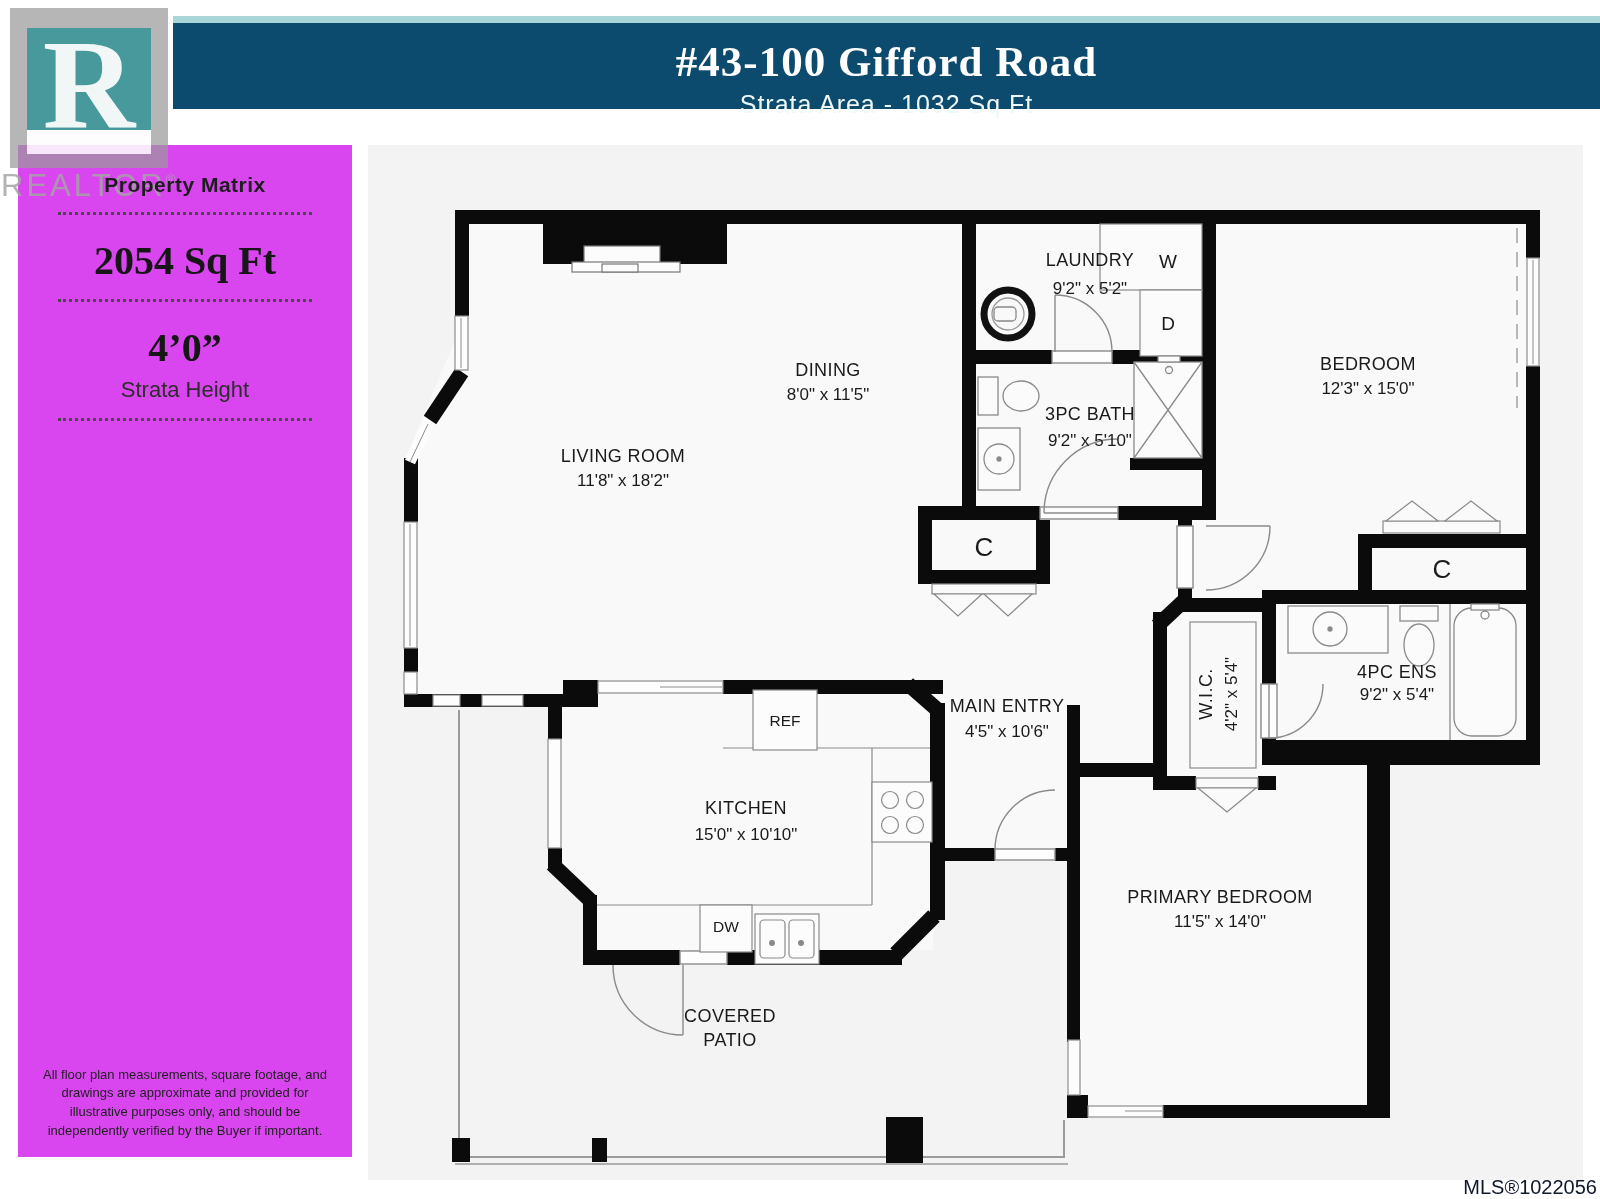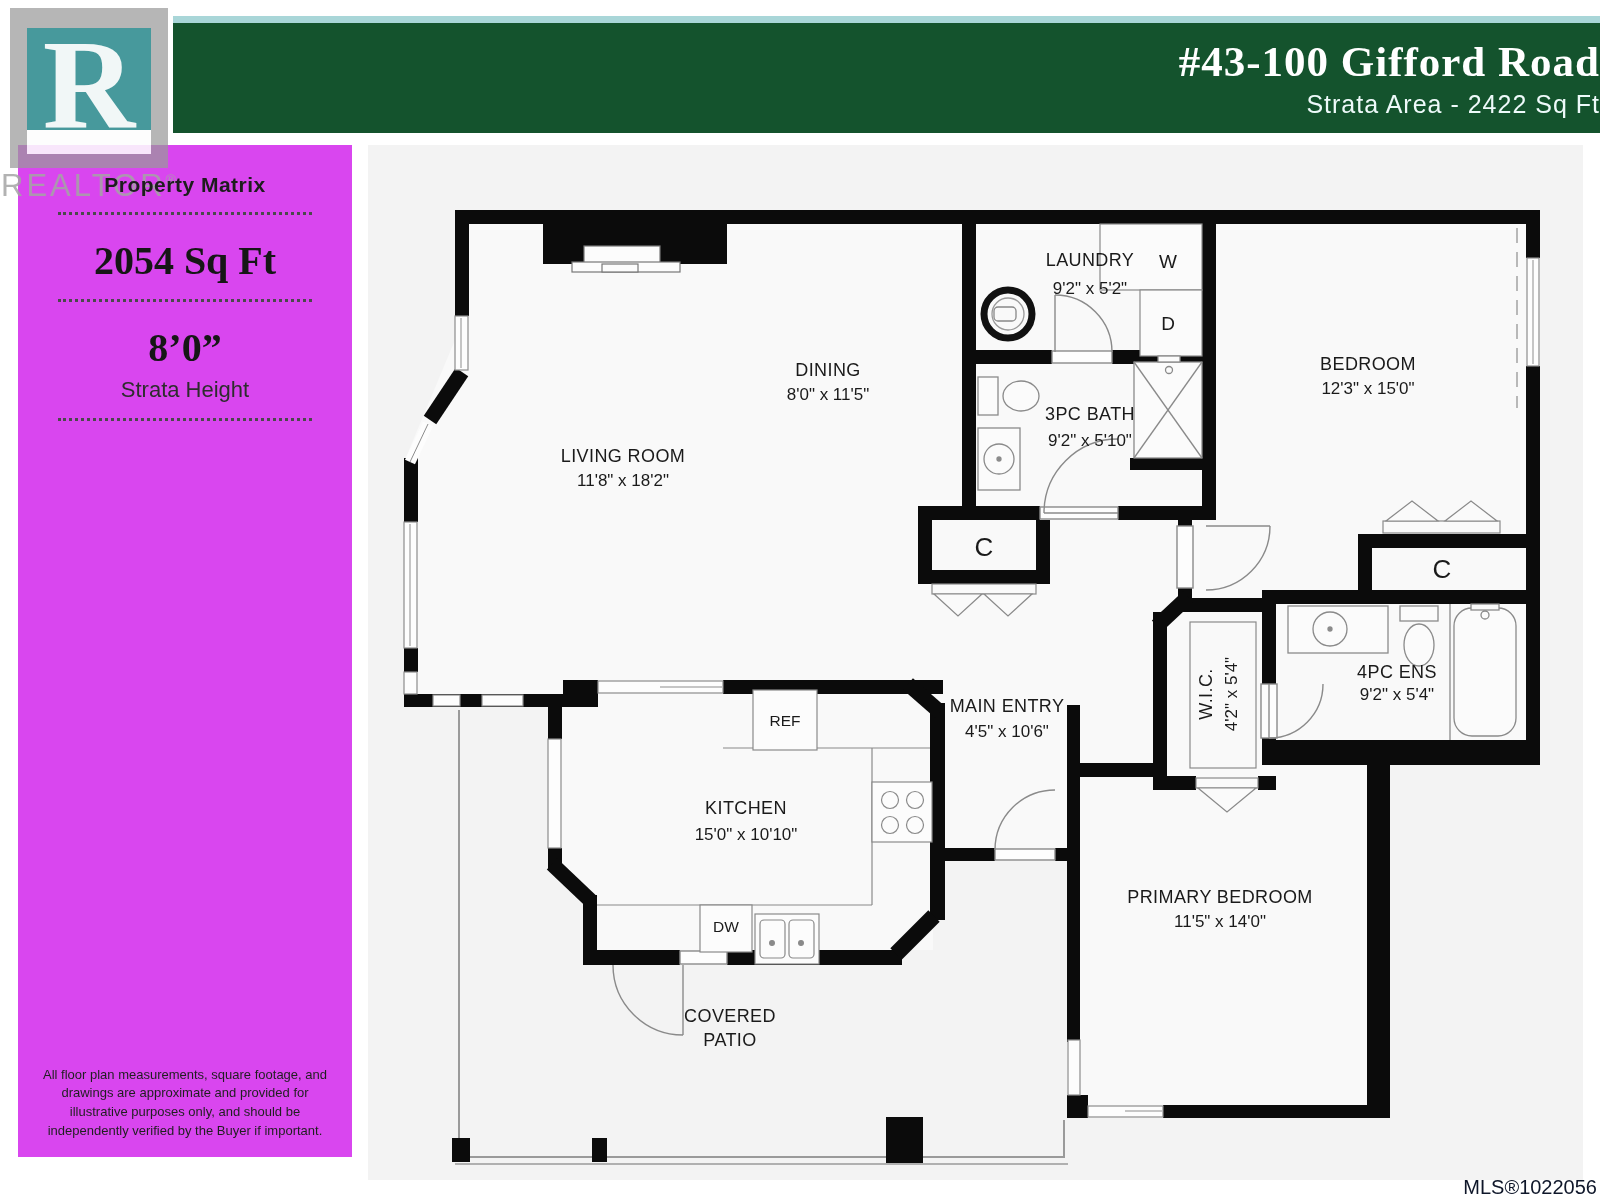--- a/index.html
+++ b/index.html
@@ -1,21 +1,21 @@
 <!DOCTYPE html>
 <html><head>
 <meta charset="utf-8">
 <style>
   html,body{margin:0;padding:0;background:#fff;}
   .page{position:relative;width:1600px;height:1199px;background:#fff;overflow:hidden;
         font-family:"Liberation Sans",sans-serif;}
   
   .top-strip{position:absolute;left:173px;right:0;top:16px;height:7px;background:#a9d6d8;}
-  .banner{position:absolute;left:173px;right:0;top:23px;height:110px;background:#14532d;
-          text-align:right;color:#fff;}
+  .banner{position:absolute;left:173px;right:0;top:23px;height:86px;background:#0c4a6e;
+          text-align:center;color:#fff;}
   .banner-title{font-family:"Liberation Serif",serif;font-weight:bold;font-size:43px;
                 margin-top:14px;letter-spacing:1px;}
   .banner-sub{font-size:25px;color:#eefafa;margin-top:4px;letter-spacing:1px;}
   
   .logo{position:absolute;left:10px;top:8px;width:158px;height:160px;opacity:.88;z-index:4;}
   .logo-frame{position:absolute;inset:0;background:#9a9a9a;opacity:.82;}
   .logo-teal{position:absolute;left:17px;top:20px;right:17px;height:102px;background:#2e8c8f;}
   .logo-white{position:absolute;left:17px;top:122px;right:17px;bottom:14px;background:#fdfdfd;}
   .logo-r{position:absolute;left:0;top:6px;width:100%;text-align:center;
           font-family:"Liberation Serif",serif;font-weight:bold;font-size:128px;line-height:1.1;
@@ -44,38 +44,38 @@
   .small-label{font-size:15.5px;}
 </style>
 </head>
 <body>
 
 <div class="page">
 
   <div class="top-strip"></div>
   <div class="banner">
     <div class="banner-title">#43-100 Gifford Road</div>
-    <div class="banner-sub">Strata Area - 2422 Sq Ft</div>
+    <div class="banner-sub">Strata Area - 1032 Sq Ft</div>
   </div>
 
   <div class="logo">
     <div class="logo-frame"></div>
     <div class="logo-teal"></div>
     <div class="logo-white"></div>
     <div class="logo-r">R</div>
   </div>
   <div class="watermark"><span>REALTOR</span><sup>®</sup></div>
 
   <div class="sidebar">
     <div class="sidebar-inner">
       <div class="brand">Property Matrix</div>
       <hr class="dotted">
       <div class="stat-value">2054 Sq Ft</div>
       <hr class="dotted">
-      <div class="stat-value">8’0”</div>
+      <div class="stat-value">4’0”</div>
       <div class="stat-label">Strata Height</div>
       <hr class="dotted">
     </div>
     <div class="disclaimer">All floor plan measurements, square footage, and drawings are approximate and provided for illustrative purposes only, and should be independently verified by the Buyer if important.</div>
   </div>
 
   <svg class="plan-svg" width="1600" height="1199" viewBox="0 0 1600 1199">
 
     <rect x="368" y="145" width="1215" height="1035" fill="#f3f3f3"></rect>
 

